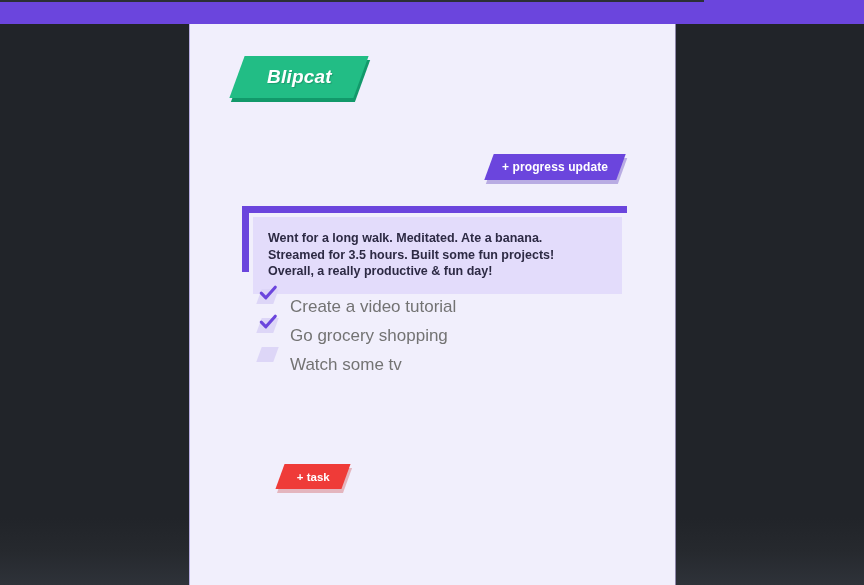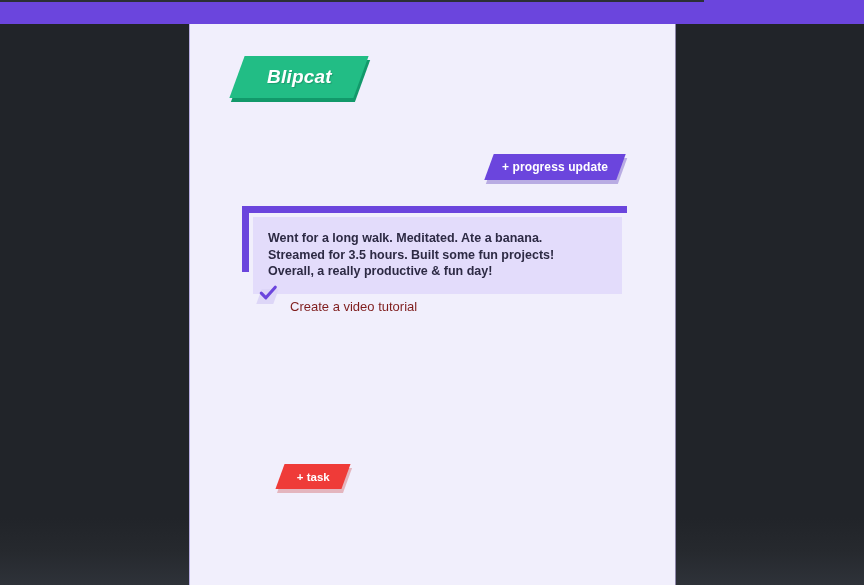--- a/index.html
+++ b/index.html
@@ -165,22 +165,22 @@
   }
   .check-mark {
     position: absolute;
     left: -3px; top: -7px;
     width: 22px; height: 22px;
     transform: skewX(20deg);
   }
   .check-mark svg { display: block; }
   .task-item:not(.done) .check-mark { display: none; }
   .task-label {
-    color: #7f1d1d;
-    font-size: 13px;
+    color: #737373;
+    font-size: 17px;
     line-height: 1;
     margin-top: 20px;
   }
 
   
   .task-btn-wrap {
     position: absolute;
     left: 90px; top: 440px;
   }
   .task-btn {
@@ -234,20 +234,34 @@
         <div class="task-item done">
           <div class="checkbox">
             <div class="check-mark">
               <svg width="22" height="22" viewBox="0 0 22 22">
                 <path d="M4 11.2 L8.6 15.8 L18 5.2" fill="none" stroke="#6b45dd" stroke-width="3.1" stroke-linecap="round" stroke-linejoin="round"></path>
               </svg>
             </div>
           </div>
           <div class="task-label">Create a video tutorial</div>
         </div>
+        <div class="task-item done">
+          <div class="checkbox">
+            <div class="check-mark">
+              <svg width="22" height="22" viewBox="0 0 22 22">
+                <path d="M4 11.2 L8.6 15.8 L18 5.2" fill="none" stroke="#6b45dd" stroke-width="3.1" stroke-linecap="round" stroke-linejoin="round"></path>
+              </svg>
+            </div>
+          </div>
+          <div class="task-label">Go grocery shopping</div>
+        </div>
+        <div class="task-item">
+          <div class="checkbox"></div>
+          <div class="task-label">Watch some tv</div>
+        </div>
       </div>
 
     <div class="task-btn-wrap">
       <div class="chip task-btn">
         <span>+ task</span>
       </div>
     </div>
 
   </div>
 </div>

